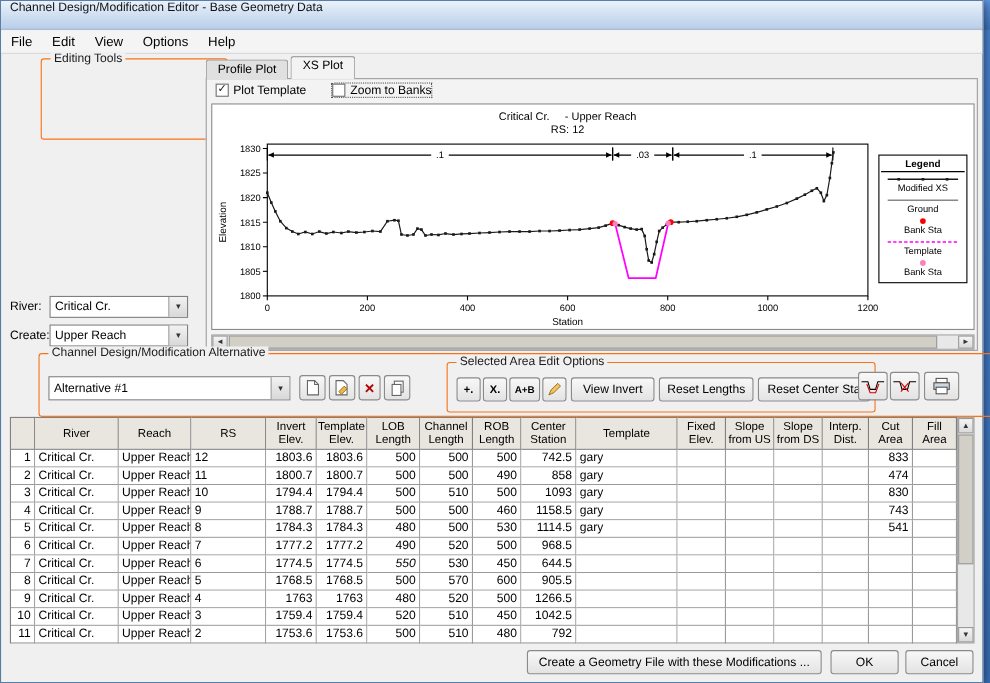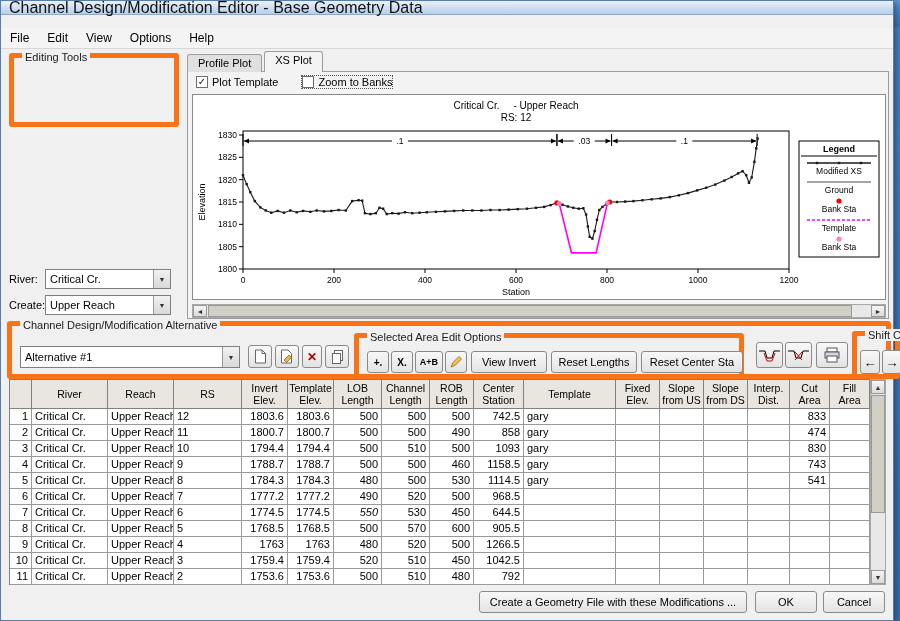--- a/index.html
+++ b/index.html
@@ -7,29 +7,29 @@
   body { font-family:"Liberation Sans", sans-serif; color:#000; position:relative; }
   .screen { position:absolute; inset:0; }
   .backdrop { position:absolute; inset:0; background:linear-gradient(180deg,#4b86d2,#3a6fb8); }
   .bg-window { position:absolute; left:748px; top:0; width:152px; height:27px;
                background:linear-gradient(180deg,#5d97de,#3e74c0); }
   .bg-glyph { position:absolute; left:42px; top:6px; width:36px; height:15px; background:#e9eff7;
               border-radius:2px; opacity:.9; }
 
   .window { position:absolute; left:0; top:0; width:894px; height:621px; background:#f0f0f0;
             border:1px solid #5a7da6; box-shadow:2px 2px 8px rgba(0,0,0,.45); }
-  .titlebar { position:absolute; left:0; top:0; right:0; height:14px;
+  .titlebar { position:absolute; left:0; top:0; right:0; height:26px;
               background:linear-gradient(180deg,#eaf2fb 0%,#d3e1f3 45%,#b9cfe8 100%);
-              border-bottom:1px solid #8fa9c6; display:flex; align-items:center; padding-left:8px;
-              font-size:16px; color:#111; }
+              border-bottom:1px solid #8fa9c6; display:flex; padding-left:8px;
+              font-size:11px; color:#111; }
   .menubar { position:absolute; left:0; top:27px; right:0; height:21px; background:#f4f4f4;
              border-bottom:1px solid #d8d8d8; display:flex; align-items:center; font-size:12px; }
   .menu-item { padding:2px 9px; cursor:default; }
 
-  .group { position:absolute; border:5px solid #f97316; border-radius:3px; }
+  .group { position:absolute; border:1px solid #f97316; border-radius:3px;margin-left:28px; }
   .group-label { position:absolute; top:-7px; left:8px; background:#f0f0f0; padding:0 3px;
                  font-size:11px; color:#1a1a1a; white-space:nowrap; }
 
   .btn { position:absolute; display:flex; align-items:center; justify-content:center;
          background:linear-gradient(180deg,#f8f8f8,#e3e3e3); border:1px solid #8a8a8a;
          border-radius:3px; font-family:"Liberation Sans",sans-serif; font-size:11px; color:#000;
          padding:0; cursor:default; overflow:hidden; }
 
   .editing-group { left:8px; top:52px; width:170px; height:74px; }
   .btn-template { left:12px; top:12px; width:146px; height:20px; }

